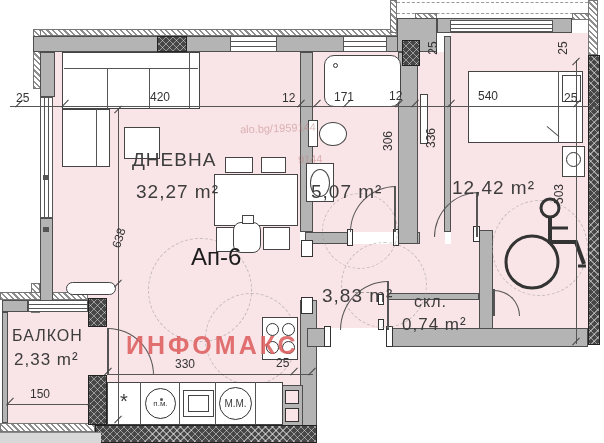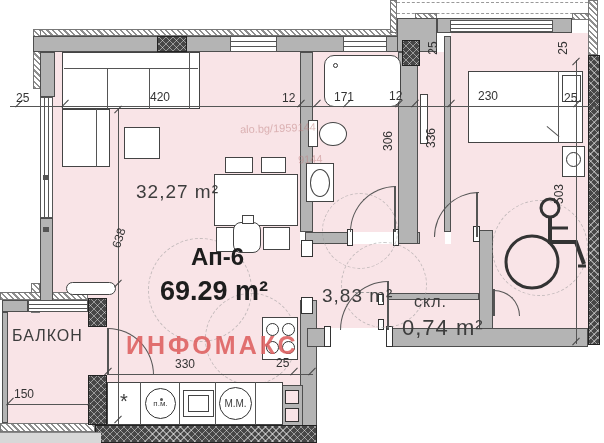--- a/index.html
+++ b/index.html
@@ -19,21 +19,21 @@
   .circ{border:1px solid #333;border-radius:50%;background:#fff;}
   .arc{border:0 solid #555;}
   .arc-tl{border-left:1px solid #555;border-top:1px solid #555;border-radius:100% 0 0 0;}
   .arc-tr{border-right:1px solid #555;border-top:1px solid #555;border-radius:0 100% 0 0;}
   .cl{border:1px dashed #9a9a9a;border-radius:50%;opacity:.55;}
   .dash{border-top:1px dashed #999;}
   .dim{font-size:12px;white-space:nowrap;color:#333;}
   .vdim{transform:rotate(-90deg);text-align:center;}
   .rl{font-size:19px;letter-spacing:1px;white-space:nowrap;}
   .rl-s{font-size:16px;letter-spacing:1px;white-space:nowrap;}
-  .apt{font-weight:bold;white-space:nowrap;color:#1d1d1d;}
+  .apt{font-weight:normal;white-space:nowrap;color:#1d1d1d;}
   .tk{width:10px;height:1px;background:#444;transform:rotate(-45deg);}
   .brand{font-size:25px;font-weight:bold;letter-spacing:3px;color:rgba(221,95,95,.88);white-space:nowrap;}
   .wm{font-size:11px;color:rgba(190,125,125,.5);white-space:nowrap;transform:rotate(-2deg);}
 </style>
 </head>
 <body>
 
 <div id="plan">
 
   <div class="a room" style="left:53px;top:52px;width:247px;height:373px"></div>
@@ -214,38 +214,41 @@
   <div class="a tk" style="left:307px;top:371px"></div>
   <div class="a ln" style="left:8px;top:404px;width:84px;height:1px"></div>
   <div class="a tk" style="left:5px;top:401px"></div>
   <div class="a tk" style="left:86px;top:401px"></div>
 
   <div class="a dim" style="left:16px;top:91px">25</div>
   <div class="a dim" style="left:150px;top:90px">420</div>
   <div class="a dim" style="left:282px;top:91px">12</div>
   <div class="a dim" style="left:334px;top:90px">171</div>
   <div class="a dim" style="left:389px;top:89px">12</div>
-  <div class="a dim" style="left:478px;top:89px">230</div>
+  <div class="a dim" style="left:478px;top:89px">540</div>
   <div class="a dim" style="left:564px;top:91px">25</div>
   <div class="a dim vdim" style="left:418px;top:41px;width:30px">25</div>
   <div class="a dim vdim" style="left:548px;top:41px;width:30px">25</div>
   <div class="a dim vdim" style="left:373px;top:134px;width:30px">306</div>
   <div class="a dim vdim" style="left:416px;top:131px;width:30px">336</div>
   <div class="a dim vdim" style="left:544px;top:187px;width:30px">503</div>
   <div class="a dim" style="left:102px;top:231px;width:34px;transform:rotate(-72deg);text-align:center">638</div>
   <div class="a dim" style="left:175px;top:357px">330</div>
   <div class="a dim" style="left:276px;top:356px">25</div>
-  <div class="a dim" style="left:14px;top:387px">150</div>
-
+  <div class="a dim" style="left:30px;top:387px">150</div>
+
+  <div class="a rl" style="left:132px;top:149px">ДНЕВНА</div>
   <div class="a rl" style="left:136px;top:181px">32,27 m²</div>
+  <div class="a rl" style="left:311px;top:181px">5,07 m²</div>
+  <div class="a rl" style="left:452px;top:177px">12,42 m²</div>
   <div class="a rl" style="left:322px;top:285px">3,83 m²</div>
   <div class="a rl-s" style="left:414px;top:293px">скл.</div>
-  <div class="a rl-s" style="left:402px;top:315px;font-size:22px">0,74 m²</div>
+  <div class="a rl-s" style="left:402px;top:315px;font-size:17px">0,74 m²</div>
   <div class="a rl-s" style="left:12px;top:327px">БАЛКОН</div>
+  <div class="a rl-s" style="left:14px;top:350px;font-size:17px">2,33 m²</div>
 
   <div class="a apt" style="left:191px;top:243px;font-size:24px">Ап-6</div>
-  <div class="a apt" style="left:160px;top:276px;font-size:27px">69.29 m²</div>
 
   <div class="a brand" style="left:126px;top:331px">ИНФОМАКС</div>
   <div class="a wm" style="left:240px;top:122px">alo.bg/1959144</div>
   <div class="a wm" style="left:298px;top:153px">9144</div>
 
 </div>
 
 </body></html>

